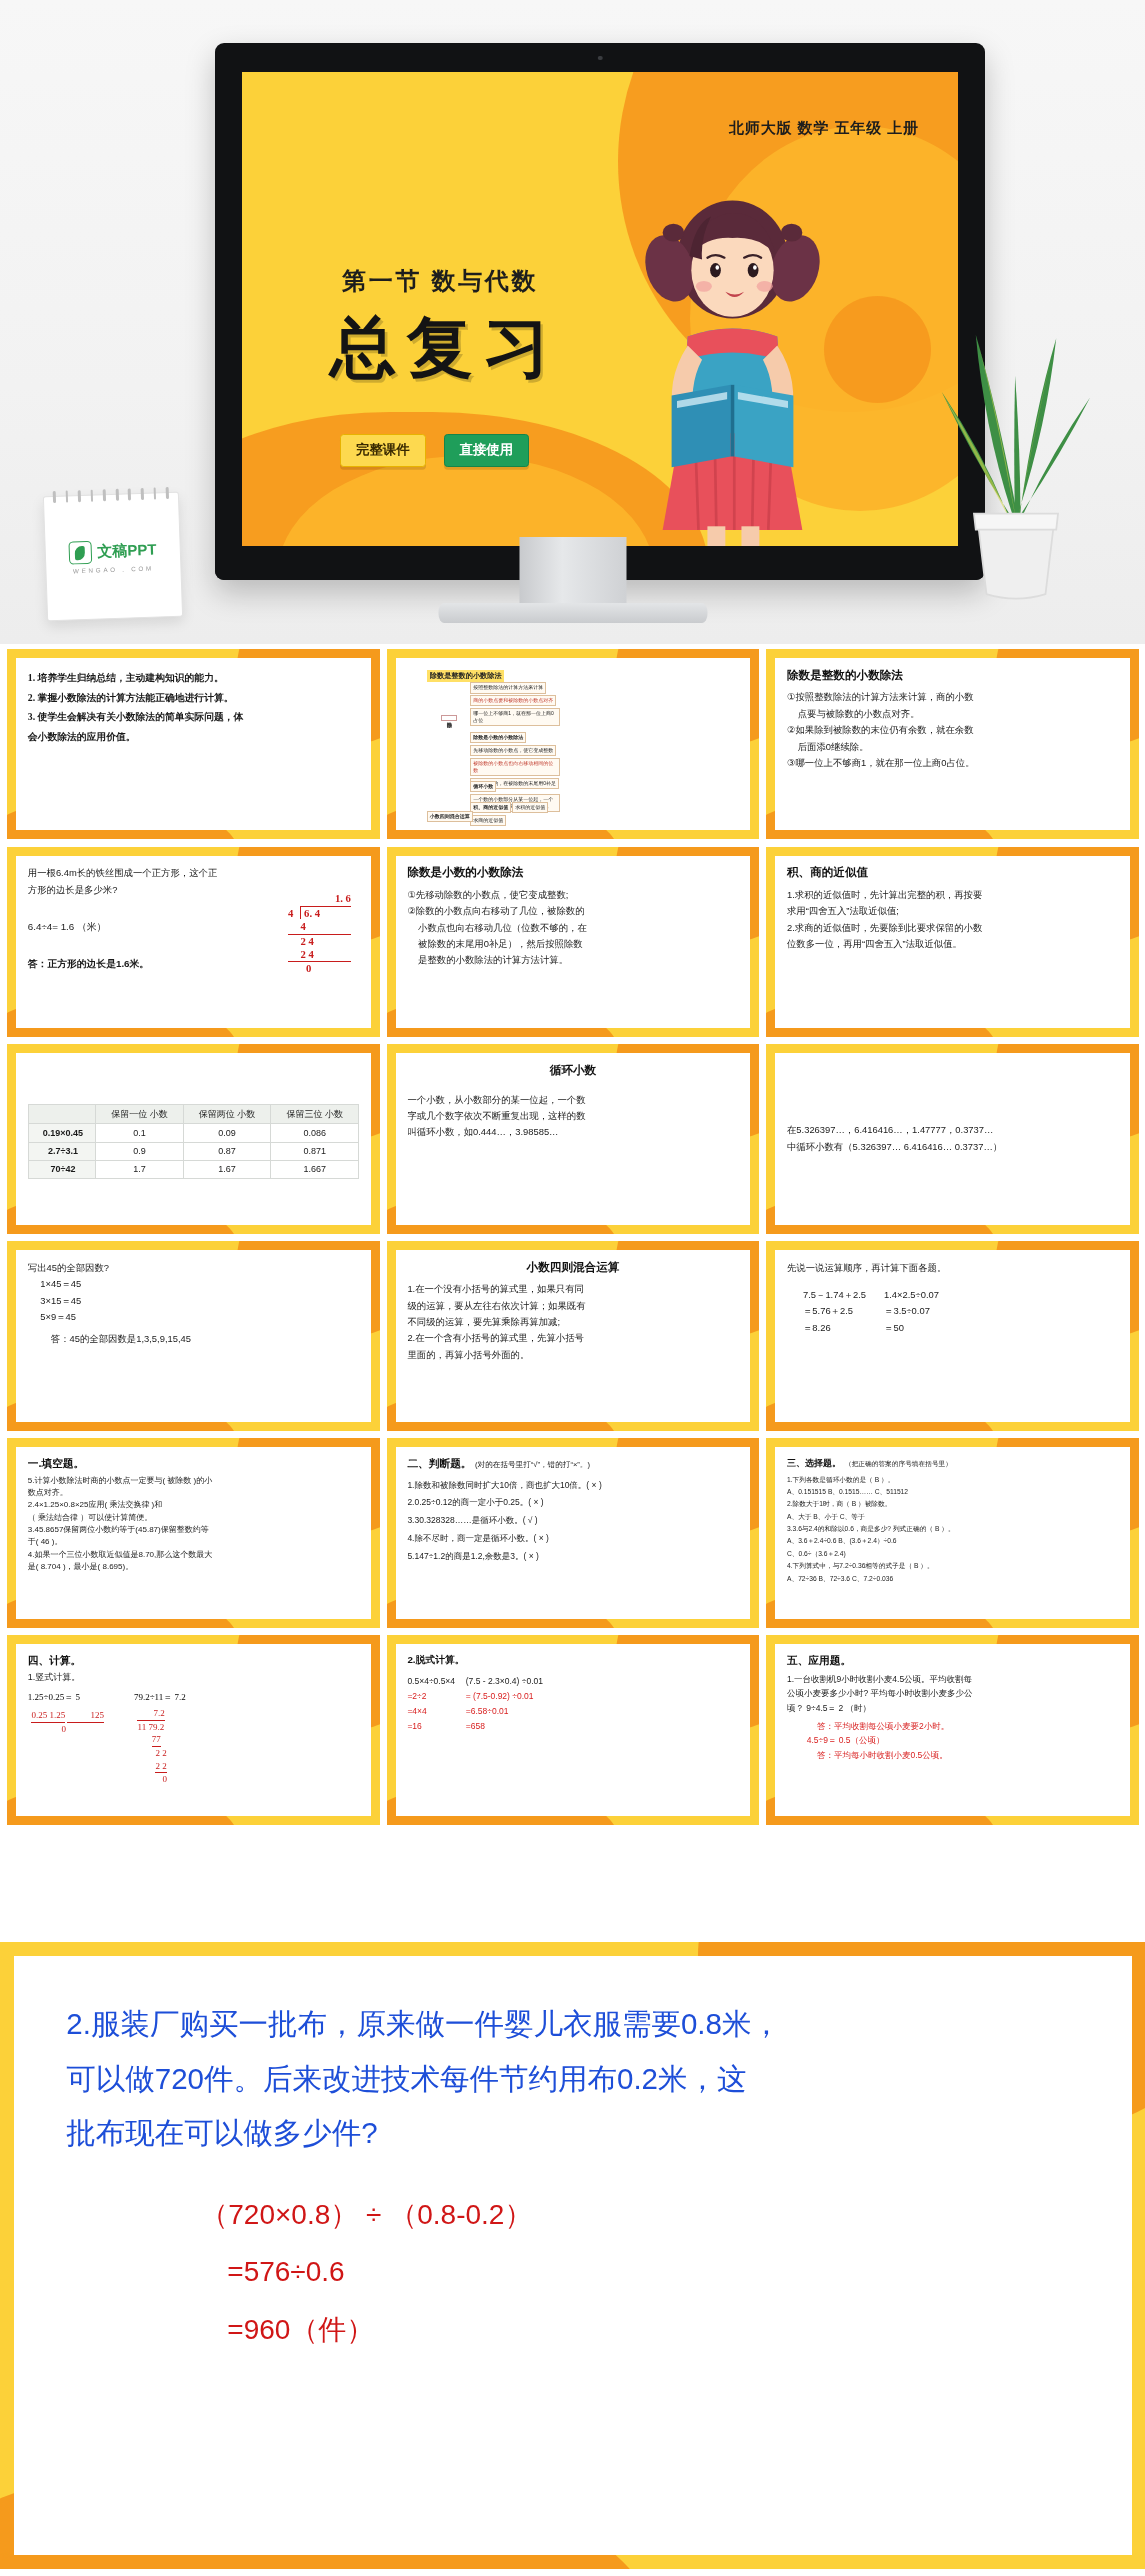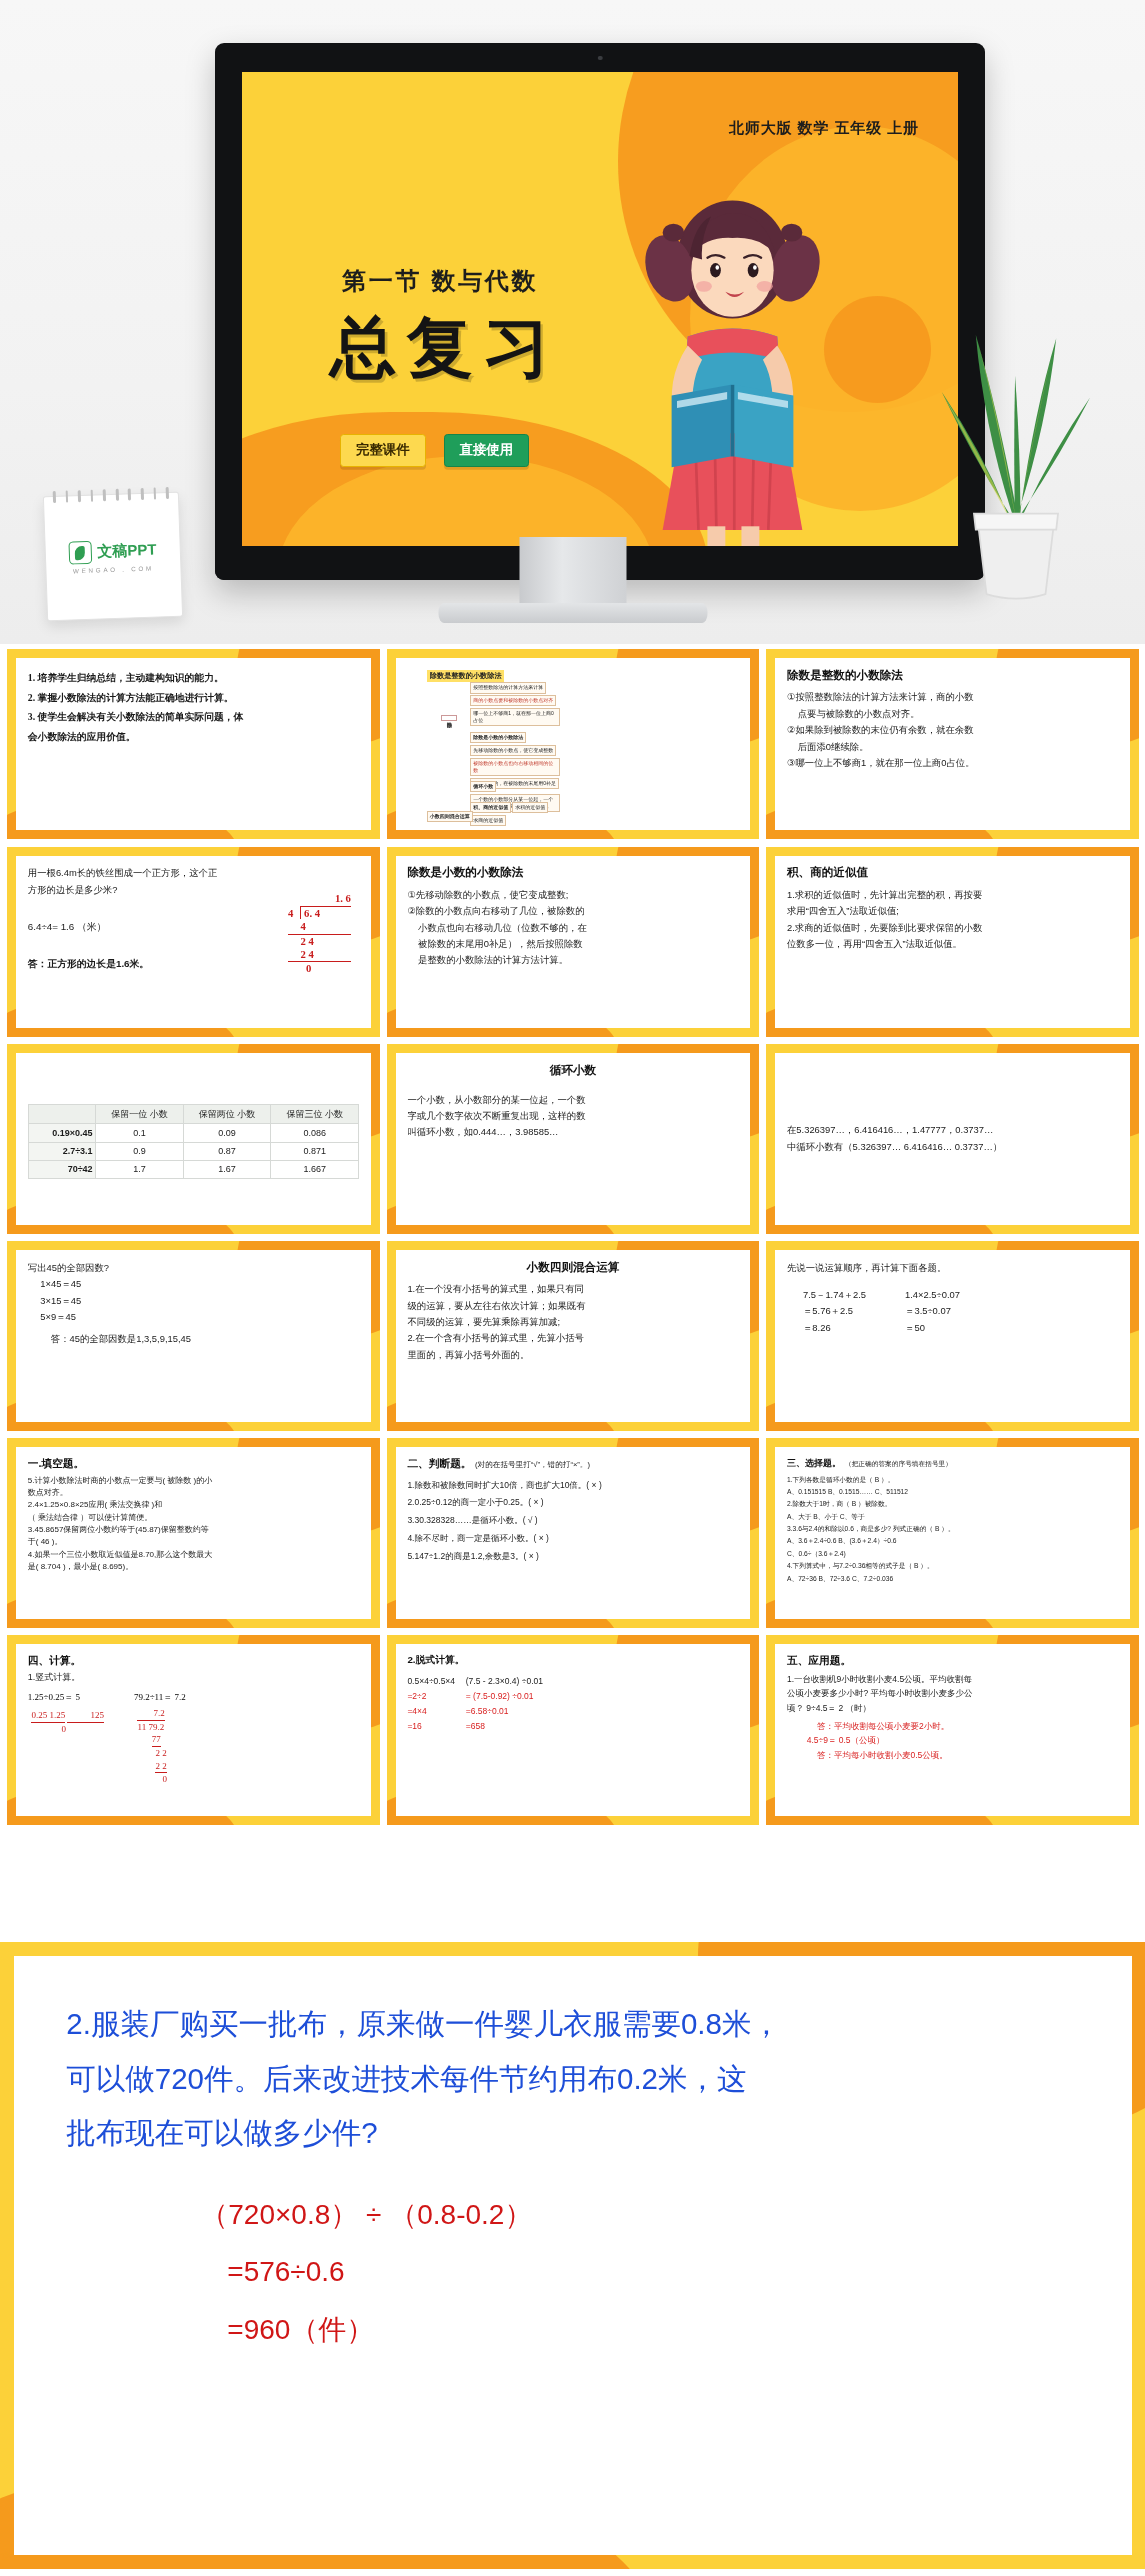--- a/index.html
+++ b/index.html
@@ -157,21 +157,21 @@
   .ldiv .q { border-bottom:1.3px solid #c81c1c; padding-bottom:0.9px; margin-left:12.5px;}
   .ldiv .row { padding-right:3.6px;}
   .ldiv .ul { border-bottom:1.3px solid #c81c1c; }
 
   
   table.kv { border-collapse: collapse; width: 100%; font-size: 9px; margin-top: 5.4px;}
   table.kv th, table.kv td {
     border: 0.9px solid #d6d9d6; padding: 3.6px 2.7px; text-align: center; color:#1a1a1a;
   }
   table.kv thead th { background: #edf0ec; font-weight: normal; line-height:1.25; }
-  table.kv tbody td:first-child { background:#f3f5f2; font-weight: bold; text-align:right; padding-left:4.5px;}
+  table.kv tbody td:first-child { background:#f3f5f2; font-weight: bold; text-align:center; padding-left:4.5px;}
 
   
   .mind { font-size: 5px; line-height:1.45; color:#222; position:relative; height:100%;}
   .mind .root { position:absolute; left:34px; top:47px; border:0.9px solid #c99; padding:1.8px 2.7px; background:#fff; writing-mode: vertical-rl; font-size:5.4px;}
   .mind .ttl { background:#ffe066; font-weight:bold; font-size:7.2px; padding:0.9px 2.7px; display:inline-block; }
   .mind .leaf { border:0.9px solid #ddbf9c; background:#fffaf2; padding:0.9px 1.8px; margin-bottom:1.8px; display:inline-block;}
   .mind .rd { color:#c0392b; }
 
   
   .calc { font-family:"Liberation Serif", serif; font-size:9px; line-height:1.4;}
@@ -499,21 +499,21 @@
         <div>不同级的运算，要先算乘除再算加减;</div>
         <div>2.在一个含有小括号的算式里，先算小括号</div>
         <div>里面的，再算小括号外面的。</div>
       </div>
     </div>
   </div>
 
   <div class="card">
     <div class="card-inner">
       <div class="c-body">先说一说运算顺序，再计算下面各题。</div>
-      <div style="display:flex;gap:39px;margin-top:10.7px;padding-left:16px">
+      <div style="display:flex;gap:18px;margin-top:10.7px;padding-left:16px">
         <div class="c-body">
           <div>7.5－1.74＋2.5</div>
           <div>＝5.76＋2.5</div>
           <div>＝8.26</div>
         </div>
         <div class="c-body">
           <div>1.4×2.5÷0.07</div>
           <div>＝3.5÷0.07</div>
           <div>＝50</div>
         </div>

